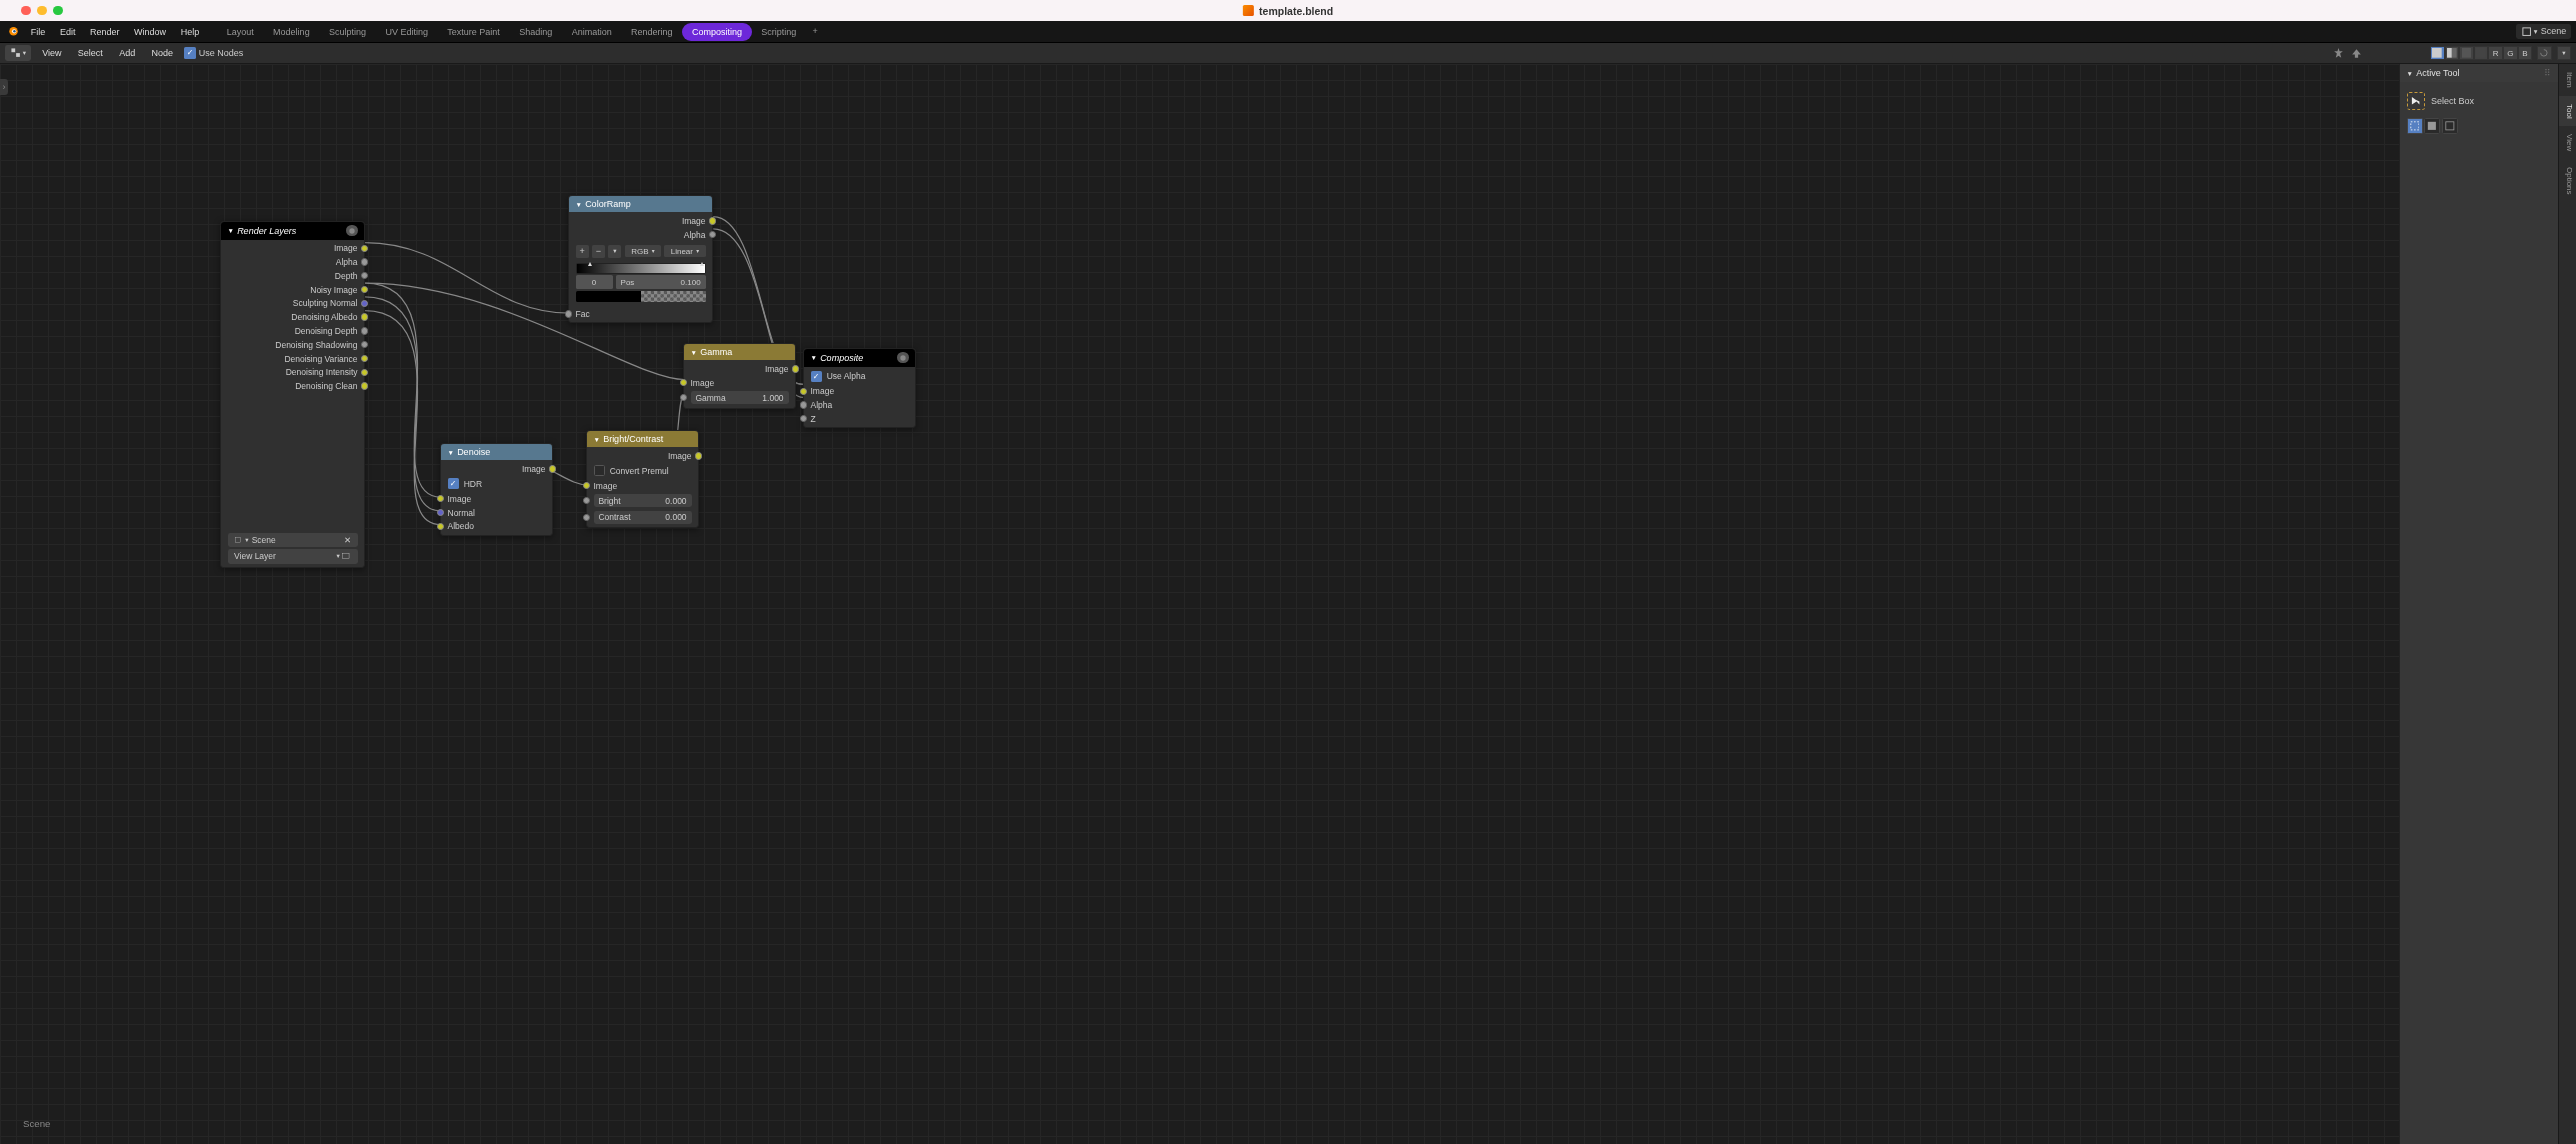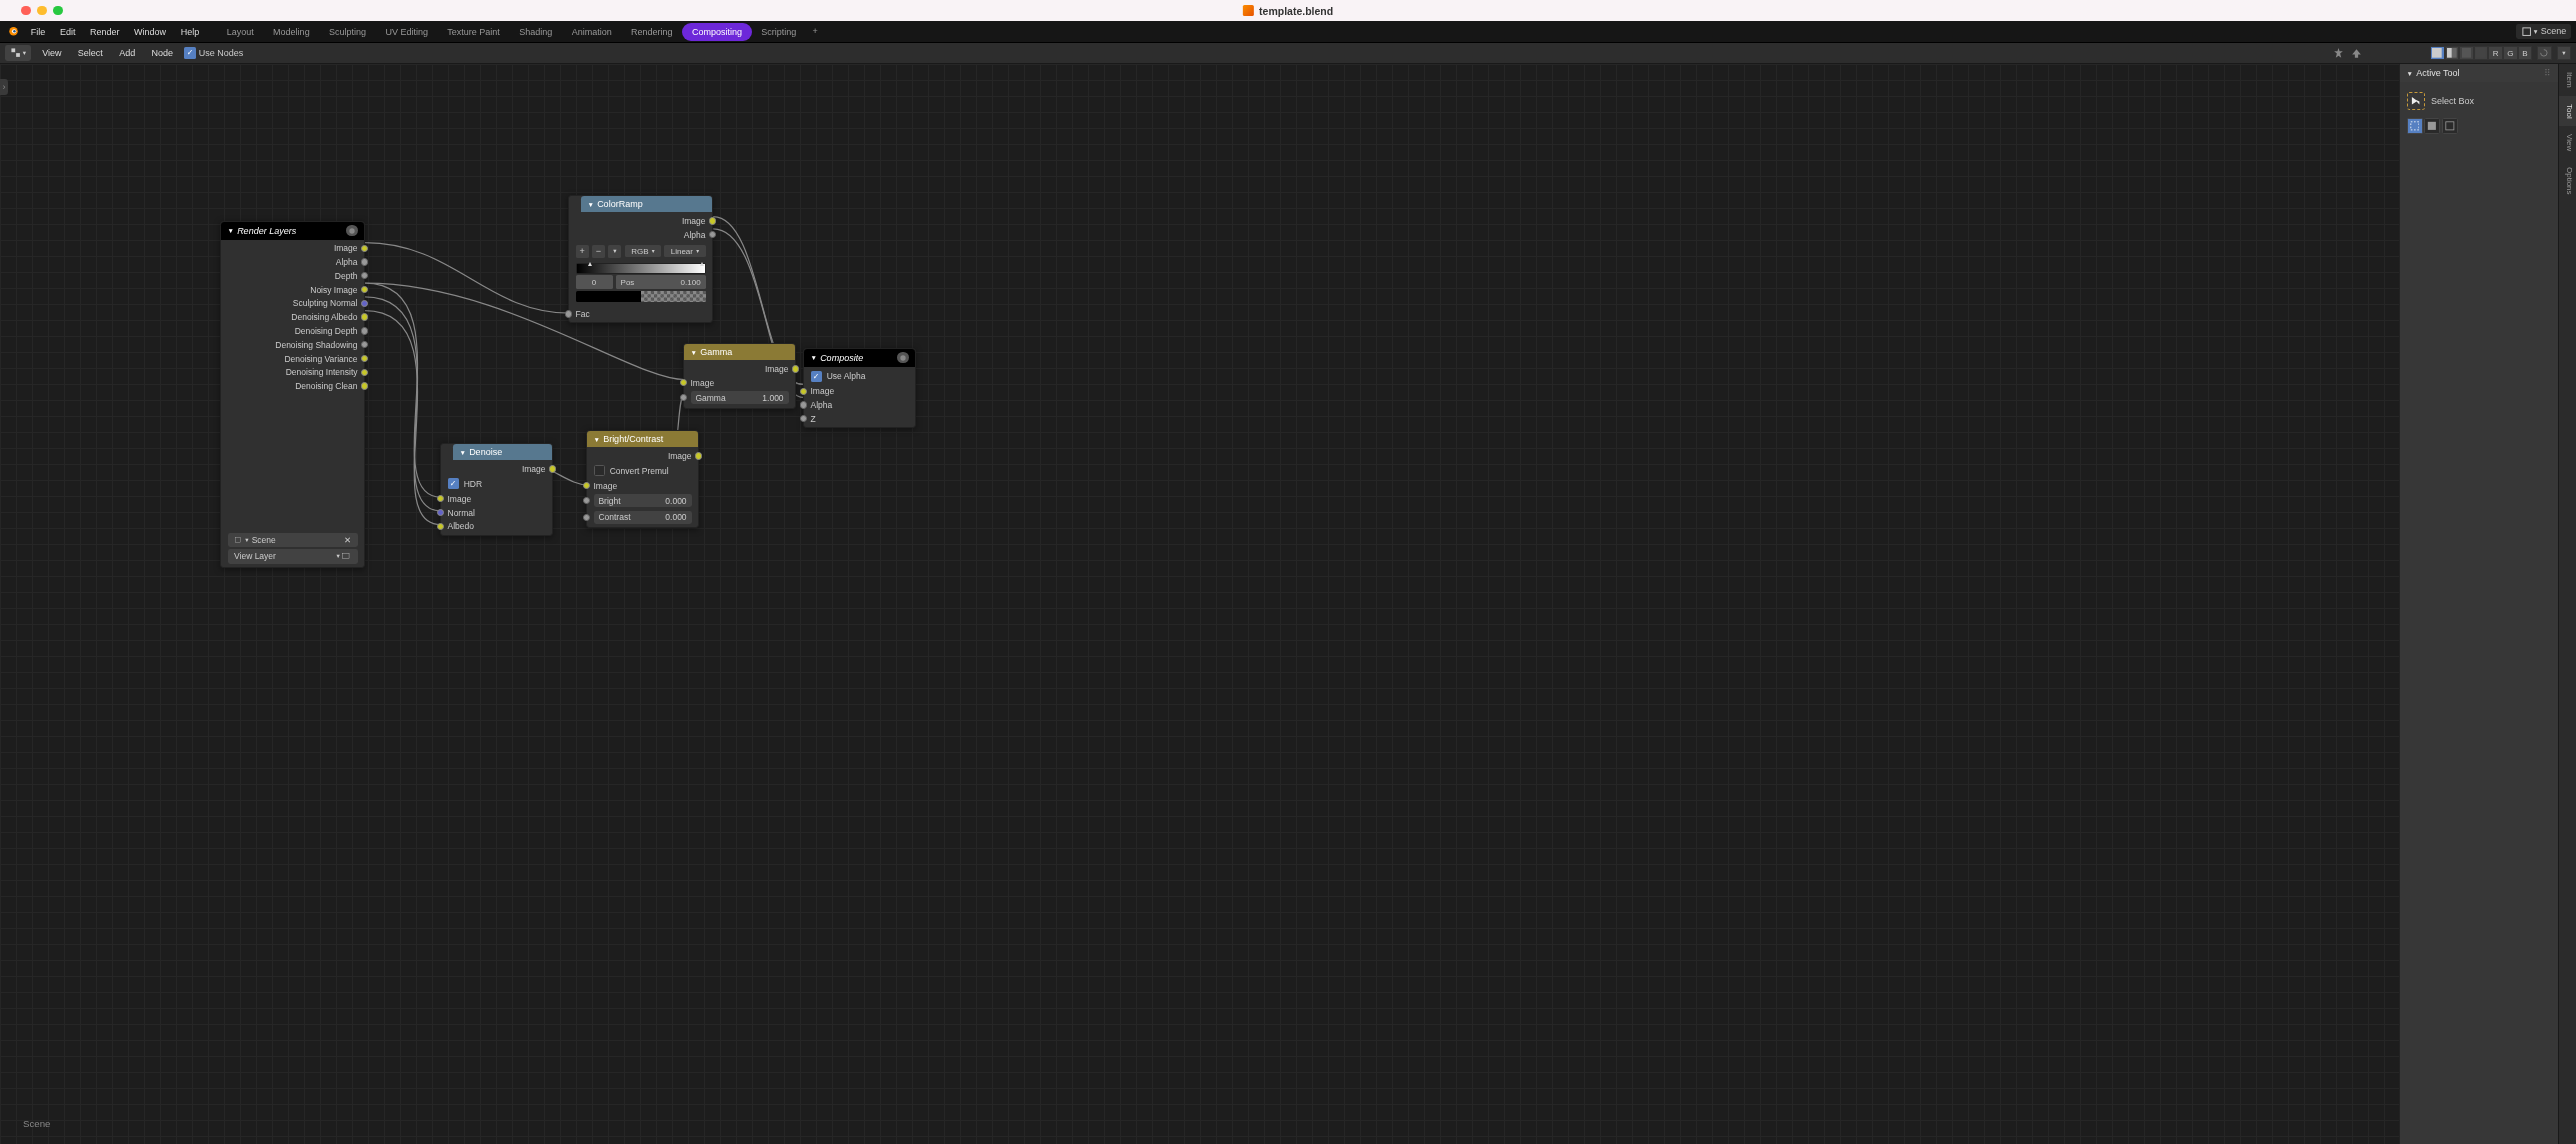--- a/index.html
+++ b/index.html
@@ -43,21 +43,21 @@
 
 .main-area { display: flex; height: calc(100% - 64px); }
 .node-editor { flex: 1; position: relative; background: #1d1d1d; background-image: linear-gradient(#262626 0.8px, transparent 0.8px), linear-gradient(90deg, #262626 0.8px, transparent 0.8px); background-size: 16px 16px; overflow: hidden; }
 .node-editor-toggle { position: absolute; left: 0; top: 14.6px; width: 8px; height: 16px; background: #3a3a3a; border-radius: 0 3.2px 3.2px 0; cursor:pointer; display:flex; align-items:center; justify-content:center; color:#888;}
 
 
 .node { position: absolute; background: #303030; border: 0.8px solid #222; border-radius: 3.2px; box-shadow: 0 1.6px 6.5px rgba(0,0,0,0.4); min-width: 113px; }
 .node-header { padding: 3.2px 6.5px; border-radius: 3.2px 3.2px 0 0; color: #fff; font-size: 9px; display: flex; align-items: center; gap: 3.2px; }
 .node-header .tri { font-size: 6.5px; }
 .hdr-red { background: #000000; font-style: italic; }
-.hdr-blue { background: #57788f; margin-left: 12px; }
+.hdr-blue { background: #57788f; }
 .hdr-yellow { background: #8b7a35; }
 .node-body { padding: 1.6px 0; }
 .socket-row { display: flex; align-items: center; padding: 1.6px 6.5px; font-size: 8.5px; min-height: 13.8px; position: relative; }
 .socket-row.output { justify-content: flex-end; }
 .socket { width: 7.3px; height: 7.3px; border-radius: 50%; position: absolute; }
 .socket.out { right: -4px; }
 .socket.in { left: -4px; }
 .sock-yellow { background: #c7c729; border: 0.8px solid #888; }
 .sock-grey { background: #999; border: 0.8px solid #666; }
 .sock-purple { background: #6363c7; border: 0.8px solid #888; }

